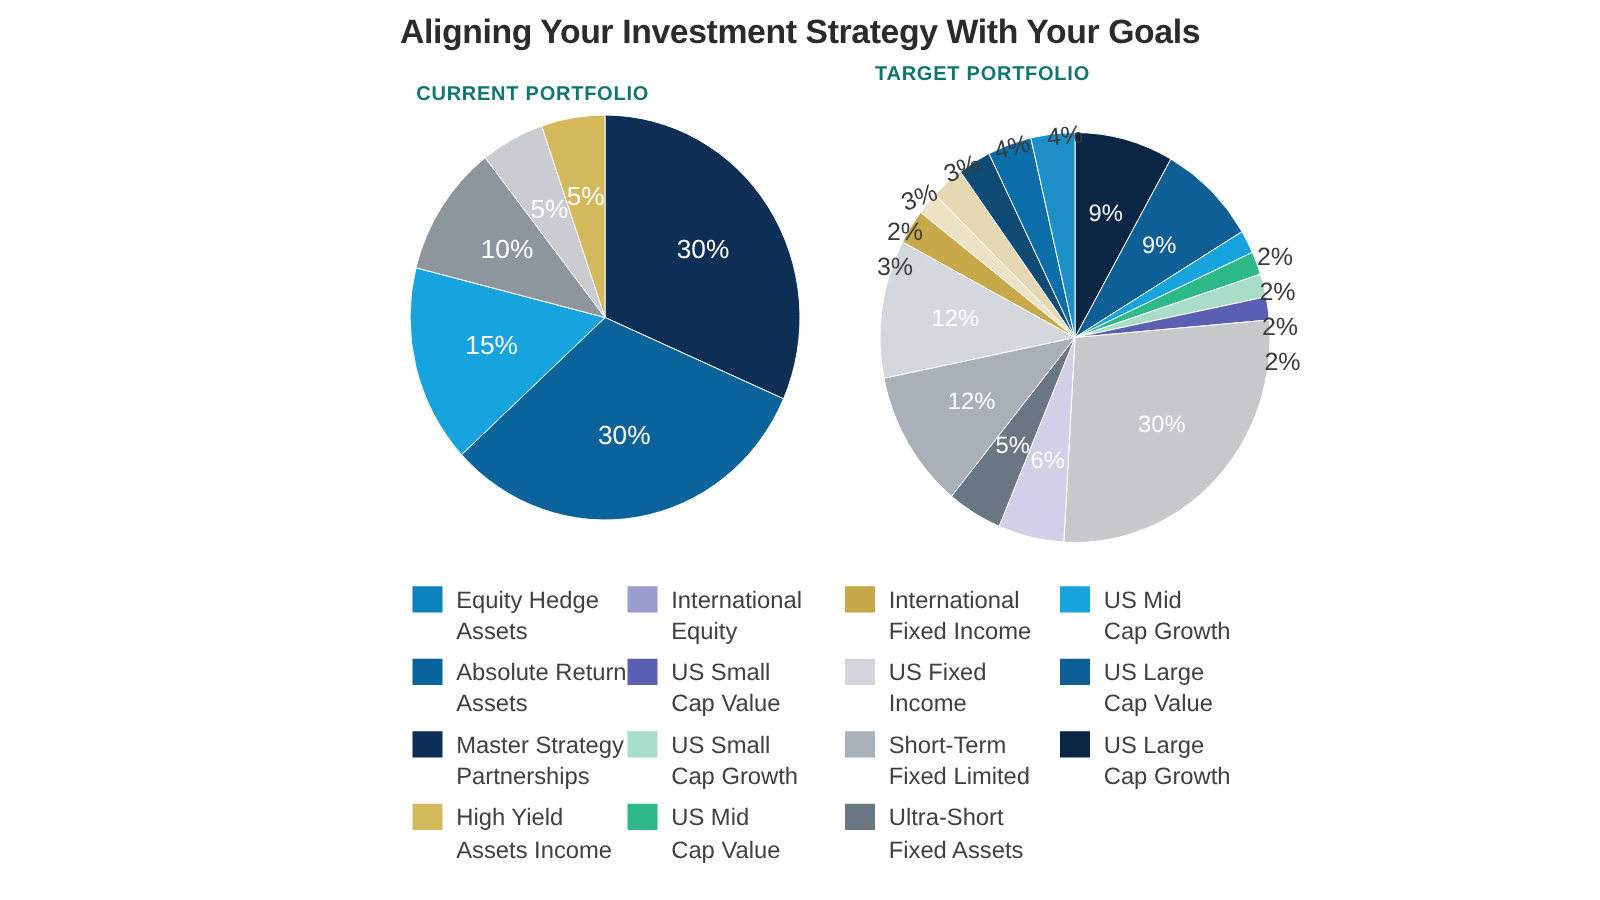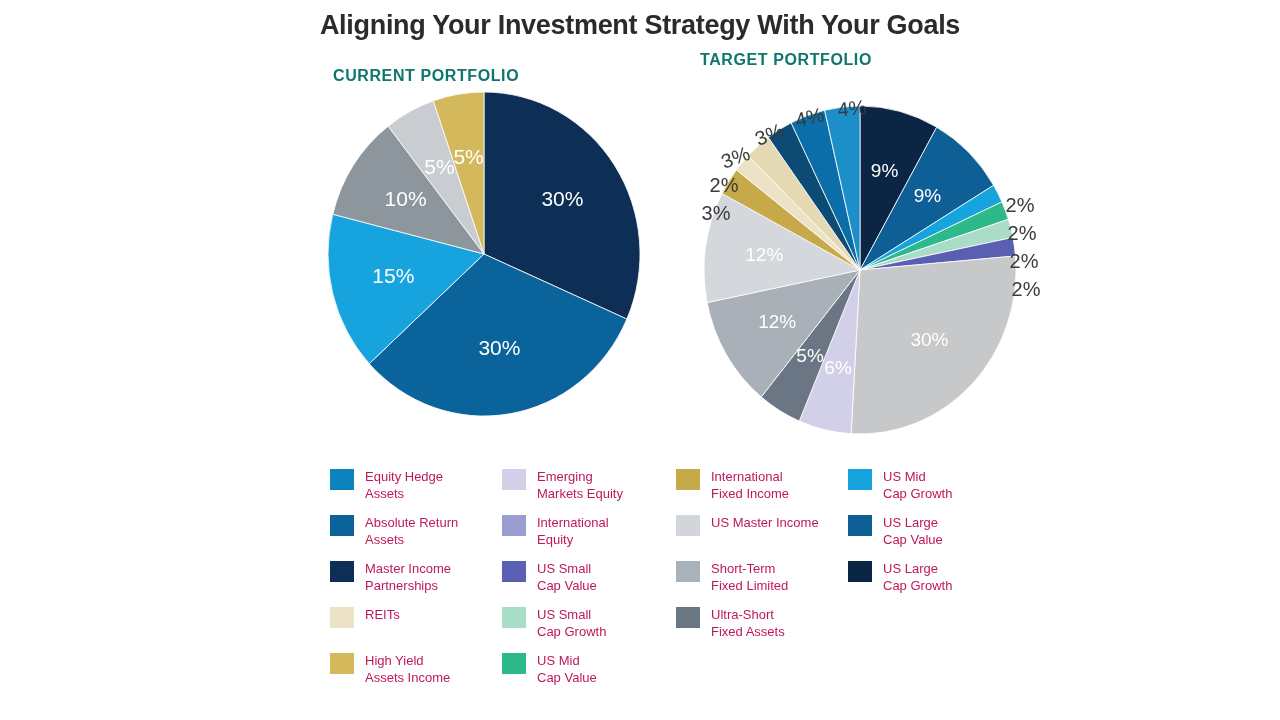--- a/index.html
+++ b/index.html
@@ -73,23 +73,23 @@
     min-height: 38px;
   }
   .legend-swatch {
     width: 24px; height: 21px;
     flex: 0 0 24px;
     margin-right: 11px;
     margin-top: 1px;
   }
   .legend-text {
     font-family: "Liberation Sans", sans-serif;
-    font-size: 13px;
+    font-size: 19px;
     line-height: 1.32;
-    color: #be185d;
+    color: #404040;
     white-space: pre-line;
   }
 </style>
 </head>
 <body>
 
 <div id="page">
 
   <div id="chart-title">Aligning Your Investment Strategy With Your Goals</div>
 
@@ -169,40 +169,31 @@
           <span class="legend-text">Equity Hedge
 Assets</span>
         </div>
         <div class="legend-item">
           <span class="legend-swatch" style="background: rgb(11, 99, 155);"></span>
           <span class="legend-text">Absolute Return
 Assets</span>
         </div>
         <div class="legend-item">
           <span class="legend-swatch" style="background: rgb(13, 47, 86);"></span>
-          <span class="legend-text">Master Income
+          <span class="legend-text">Master Strategy
 Partnerships</span>
-        </div>
-        <div class="legend-item">
-          <span class="legend-swatch" style="background: rgb(236, 226, 198);"></span>
-          <span class="legend-text">REITs</span>
         </div>
         <div class="legend-item">
           <span class="legend-swatch" style="background: rgb(211, 184, 92);"></span>
           <span class="legend-text">High Yield
 Assets Income</span>
         </div>
       </div>
       <div class="legend-col wide">
         <div class="legend-item">
-          <span class="legend-swatch" style="background: rgb(210, 208, 232);"></span>
-          <span class="legend-text">Emerging
-Markets Equity</span>
-        </div>
-        <div class="legend-item">
           <span class="legend-swatch" style="background: rgb(154, 157, 208);"></span>
           <span class="legend-text">International
 Equity</span>
         </div>
         <div class="legend-item">
           <span class="legend-swatch" style="background: rgb(90, 95, 180);"></span>
           <span class="legend-text">US Small
 Cap Value</span>
         </div>
         <div class="legend-item">
@@ -217,21 +208,21 @@
         </div>
       </div>
       <div class="legend-col">
         <div class="legend-item">
           <span class="legend-swatch" style="background: rgb(199, 169, 74);"></span>
           <span class="legend-text">International
 Fixed Income</span>
         </div>
         <div class="legend-item">
           <span class="legend-swatch" style="background: rgb(210, 214, 220);"></span>
-          <span class="legend-text">US Master Income</span>
+          <span class="legend-text">US Fixed Income</span>
         </div>
         <div class="legend-item">
           <span class="legend-swatch" style="background: rgb(169, 177, 186);"></span>
           <span class="legend-text">Short-Term
 Fixed Limited</span>
         </div>
         <div class="legend-item">
           <span class="legend-swatch" style="background: rgb(107, 118, 132);"></span>
           <span class="legend-text">Ultra-Short
 Fixed Assets</span>

